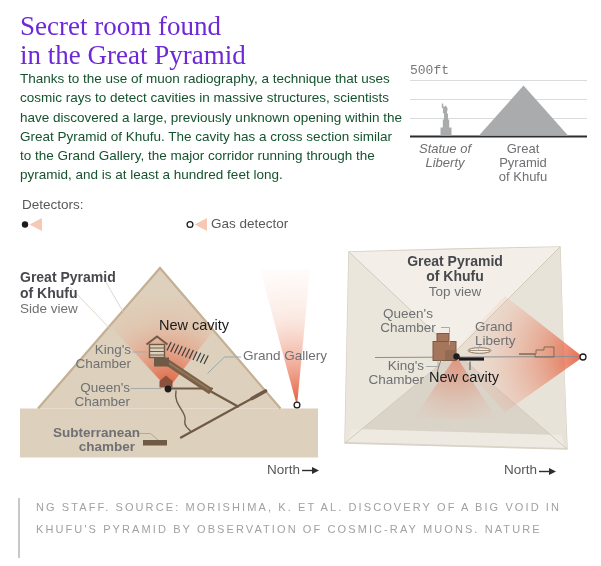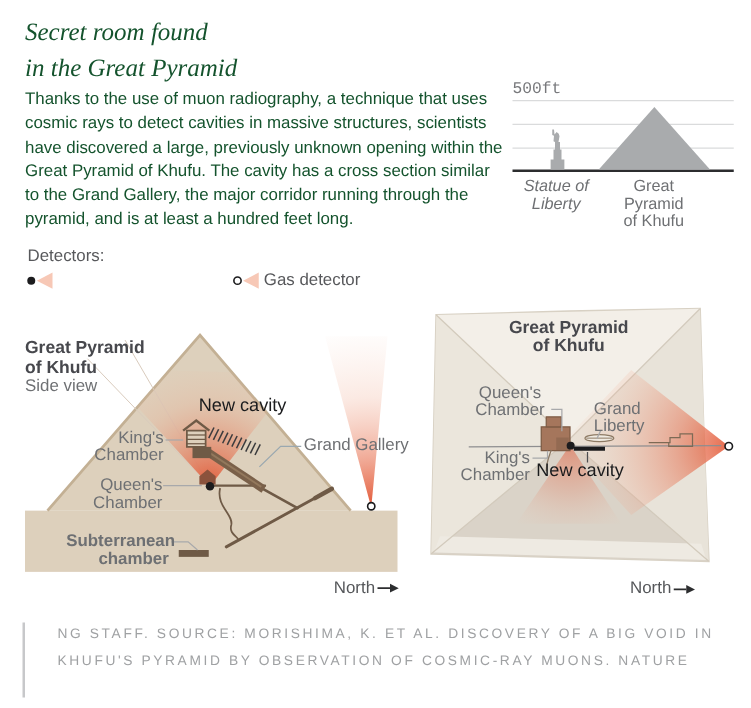--- a/index.html
+++ b/index.html
@@ -1,20 +1,20 @@
 <!DOCTYPE html>
 <html><head>
 <meta charset="utf-8">
 <style>
   html,body{margin:0;padding:0;background:#fff;}
   #canvas{position:relative;width:601px;height:566px;background:#ffffff;overflow:hidden;
           font-family:"Liberation Sans", sans-serif;}
   #gfx{position:absolute;left:0;top:0;}
   .label{position:absolute;white-space:pre-line;}
-  .title{font-family:"Liberation Serif", serif;font-size:20px;line-height:29px;color:#14532d;font-style:italic;}
+  .title{font-family:"Liberation Serif", serif;font-size:27px;line-height:29px;color:#6d28d9;}
   .intro{font-size:13.5px;line-height:19.3px;color:#14532d;width:386px;}
   .axis-lab{font-size:13px;color:#77787b;font-family:Liberation Mono, monospace;}
   .chart-lab{font-size:13px;line-height:14px;color:#6e7073;text-align:center;}
   .leg-title{font-size:13.5px;color:#57585b;}
   .leg-text{font-size:13.5px;line-height:15px;color:#57585b;}
   .diag-title{font-size:14px;line-height:16px;font-weight:bold;color:#47484d;}
   .diag-sub{font-size:13.5px;color:#6e7073;}
   .diag-lab{font-size:13.5px;line-height:13.5px;color:#6e7073;}
   .dark-lab{font-size:14.5px;color:#1a1b1d;}
   .north{font-size:13.5px;color:#55575a;}
@@ -203,25 +203,26 @@
 Chamber</div>
   <div class="label diag-lab right" style="left:56px;top:381px;width:74px;">Queen's
 Chamber</div>
   <div class="label diag-lab" style="left:243px;top:349px;">Grand Gallery</div>
   <div class="label diag-lab right" style="left:53px;top:426px;width:82px;font-weight:bold;">Subterranean
 chamber</div>
   <div class="label north" style="left:267px;top:462px;">North</div>
 
   <div class="label diag-title center" style="left:405px;top:254px;width:100px;line-height:14.5px;">Great Pyramid
 of Khufu</div>
+  <div class="label diag-sub center" style="left:405px;top:284px;width:100px;">Top view</div>
   <div class="label diag-lab center" style="left:371px;top:307px;width:74px;">Queen's
 Chamber</div>
   <div class="label diag-lab" style="left:475px;top:320px;">Grand
 Liberty</div>
   <div class="label diag-lab right" style="left:352px;top:359px;width:72px;">King's
 Chamber</div>
   <div class="label dark-lab" style="left:429px;top:369px;">New cavity</div>
   <div class="label north" style="left:504px;top:462px;">North</div>
 
   <div class="source-rule"></div>
-  <div class="label source" style="left:46px;top:496px;">NG STAFF. SOURCE: MORISHIMA, K. ET AL. DISCOVERY OF A BIG VOID IN KHUFU'S PYRAMID BY OBSERVATION OF COSMIC-RAY MUONS. NATURE</div>
+  <div class="label source" style="left:36px;top:496px;">NG STAFF. SOURCE: MORISHIMA, K. ET AL. DISCOVERY OF A BIG VOID IN KHUFU'S PYRAMID BY OBSERVATION OF COSMIC-RAY MUONS. NATURE</div>
 
 </div>
 
 </body></html>

